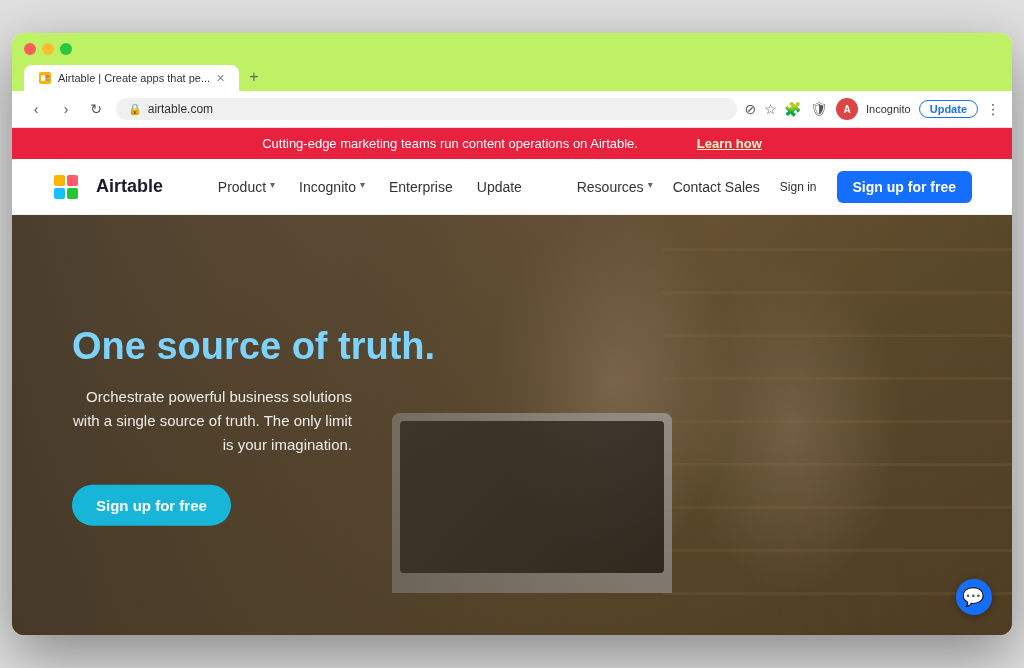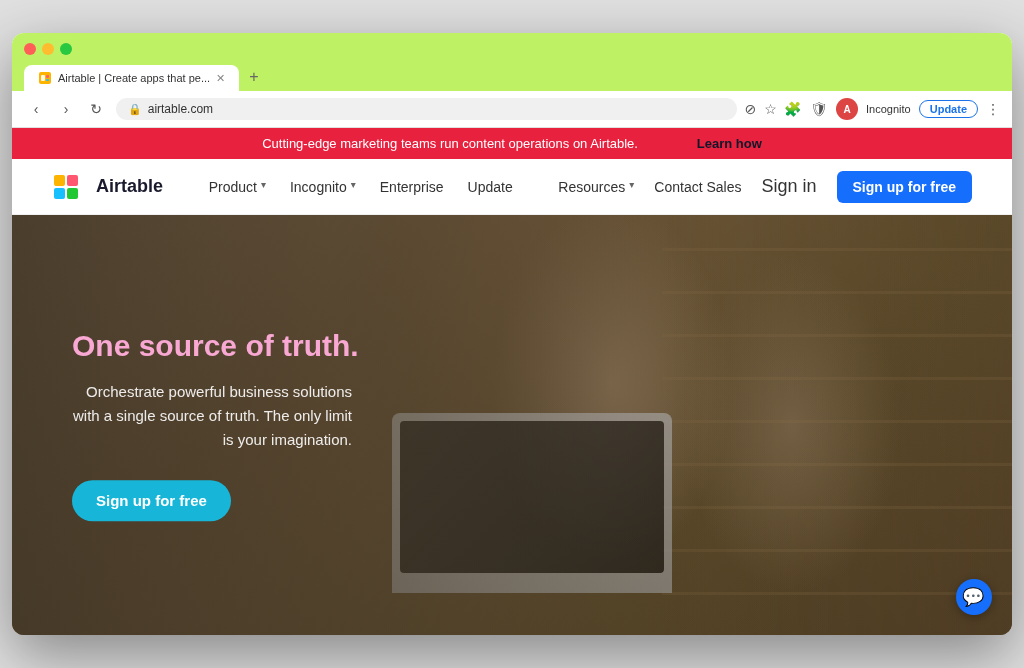--- a/index.html
+++ b/index.html
@@ -193,22 +193,23 @@
     
     .announcement-banner {
       background: #e8213e;
       color: white;
       text-align: center;
       padding: 8px 20px;
       font-size: 13px;
     }
 
     .announcement-link {
-      color: #0f172a;
+      color: #fef9c3;
       font-weight: 700;
+      text-decoration: underline;
       cursor: pointer;
       padding-left: 48px;
     }
 
     
     .nav-header {
       background: #fff;
       padding: 0 40px;
       display: flex;
       align-items: center;
@@ -253,21 +254,21 @@
       color: #666;
     }
 
     .nav-right {
       display: flex;
       align-items: center;
       gap: 20px;
     }
 
     .sign-in-link {
-      font-size: 18px;
+      font-size: 12px;
       color: #333;
       cursor: pointer;
     }
 
     .signup-btn {
       background: #166efc;
       color: white;
       border: none;
       border-radius: 6px;
       padding: 8px 16px;
@@ -328,23 +329,23 @@
     .hero-content {
       position: absolute;
       left: 60px;
       top: 50%;
       transform: translateY(-50%);
       z-index: 2;
       max-width: 380px;
     }
 
     .hero-heading {
-      font-size: 30px;
+      font-size: 38px;
       font-weight: 800;
-      color: #f9a8d4;
+      color: #7dd3fc;
       line-height: 1.15;
       margin-bottom: 16px;
       font-family: -apple-system, BlinkMacSystemFont, 'Segoe UI', sans-serif;
     }
 
     .hero-subtext {
       font-size: 15px;
       color: rgba(255,255,255,0.9);
       line-height: 1.6;
       margin-bottom: 28px;

